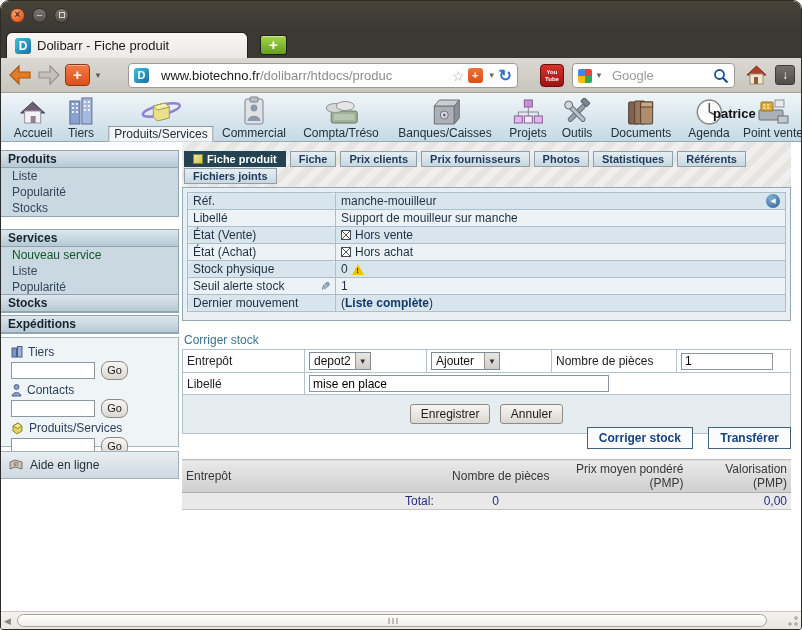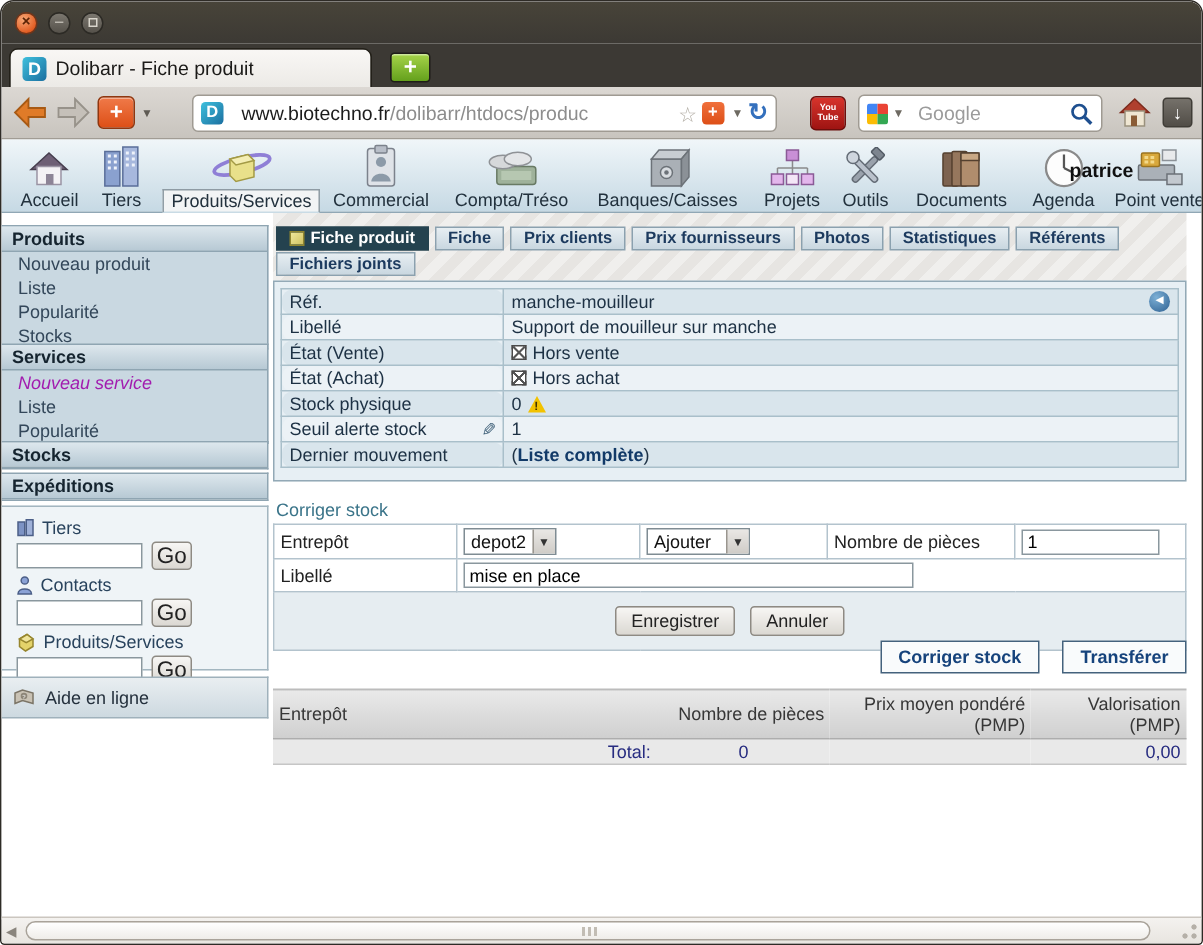--- a/index.html
+++ b/index.html
@@ -58,28 +58,28 @@
   .app-label{font-size:12px;color:#22313d;white-space:nowrap;padding:0 3px;}
   .app-label.sel{background:#f2f4f5;border:1px solid #8e9ba4;border-bottom-color:#c9dbe5;padding:0 5px;}
   .appbar-user{position:absolute;left:712px;top:13px;font-size:13px;font-weight:bold;color:#101010;}
   
   .main{position:relative;height:471px;background:#fff;}
   
   .sb-block{position:absolute;left:0;width:178px;background:#c9d8e1;border:1px solid #8fa5b2;border-left:none;}
   .sb-head{background:linear-gradient(#dde7ed,#b7c9d4);border-bottom:1px solid #8fa5b2;
     font-size:12px;font-weight:bold;color:#15242f;padding:1px 7px;}
   .sb-item{font-size:12px;color:#33475a;padding:1px 0 1px 11px;line-height:14px;cursor:pointer;}
-  .sb-item.disabled{color:#a21caf;font-style:italic;}
+  .sb-item.disabled{color:#14532d;}
   .sb-search{position:absolute;left:0;top:195px;width:178px;height:110px;background:#eff4f7;
     border:1px solid #a3b6c0;border-left:none;padding:4px 0 0 10px;}
   .sb-search-label{display:flex;align-items:center;gap:5px;font-size:12px;color:#29435d;margin:3px 0 2px;}
   .sb-search-row{display:flex;align-items:center;gap:6px;margin-bottom:2px;}
   .sb-input{width:84px;height:17px;border:1px solid #8a979e;background:#fff;font-size:11px;padding:0 2px;}
-  .gobtn{width:27px;height:19px;border:1px solid #8e8a83;border-radius:3px;background:linear-gradient(#f7f6f4,#dbd8d2);
-    font-size:15px;color:#222;text-align:center;line-height:17px;cursor:pointer;}
+  .gobtn{width:27px;height:19px;border:1px solid #8e8a83;border-radius:8px;background:linear-gradient(#f7f6f4,#dbd8d2);
+    font-size:11px;color:#222;text-align:center;line-height:17px;cursor:pointer;}
   .sb-help{position:absolute;left:0;top:309px;width:178px;height:28px;background:linear-gradient(#e9eef1,#cdd9e0);
     border:1px solid #9fb1bb;border-left:none;display:flex;align-items:center;gap:6px;padding-left:8px;
     font-size:12px;color:#24303c;}
   
   .tabszone{position:absolute;left:181px;top:0;width:609px;height:45px;
     background:repeating-linear-gradient(135deg,#f0efed 0 7px,#e7e5e2 7px 14px);}
   .ctabs{position:absolute;left:2px;display:flex;gap:4px;}
   .ctab{font-size:11px;font-weight:bold;color:#1c3a5e;background:linear-gradient(#e7eef2,#c9d7e0);
     border:1px solid #8ba1af;padding:1px 8px;white-space:nowrap;cursor:pointer;}
   .ctab.dark{background:#24424f;border-color:#24424f;color:#fff;display:flex;align-items:center;gap:4px;}
@@ -355,21 +355,20 @@
       </div>
       <div class="app-label">Point vente</div>
     </div>
     <div class="appbar-user">patrice</div>
   </div>
 
   <div class="main">
 
     <div class="sb-block" style="top:8px;">
       <div class="sb-head">Produits</div>
-      <div class="sb-item">Nouveau produit</div>
       <div class="sb-item">Liste</div>
       <div class="sb-item">Popularité</div>
       <div class="sb-item">Stocks</div>
     </div>
     <div class="sb-block" style="top:87px;">
       <div class="sb-head">Services</div>
       <div class="sb-item disabled">Nouveau service</div>
       <div class="sb-item">Liste</div>
       <div class="sb-item">Popularité</div>
     </div>

